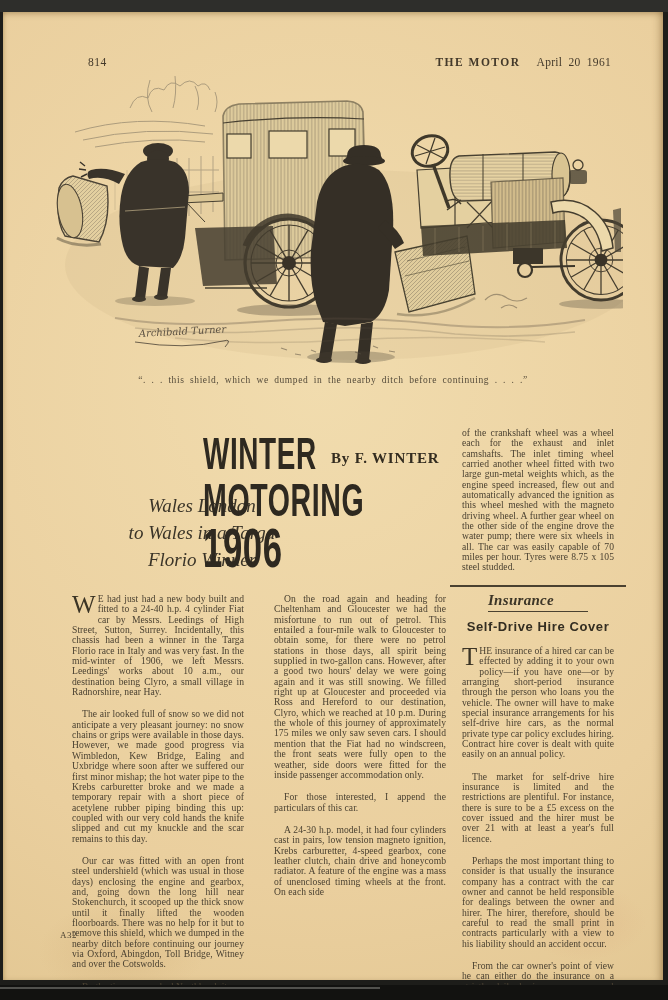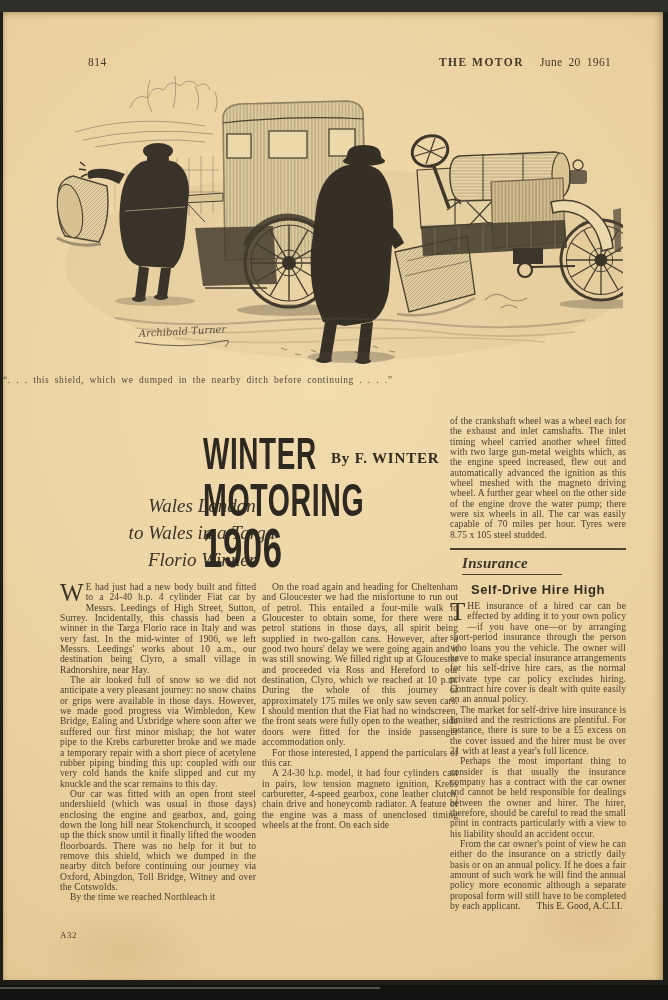--- a/index.html
+++ b/index.html
@@ -15,61 +15,61 @@
           radial-gradient(130% 95% at 48% 38%, #f1dcae 0%, #eacf9e 55%, #dcc089 100%);
         box-shadow: inset -7px 0 9px -5px rgba(110,80,35,.5), inset 0 5px 7px -4px rgba(110,80,35,.4), inset 3px 0 5px -3px rgba(110,80,35,.4);}
   
   .header{position:absolute;left:0;top:44px;width:660px;height:16px;font-size:11.5px;color:#43392a;}
   .pgnum{position:absolute;left:85px;top:0;letter-spacing:.5px;}
   .hdr-right{position:absolute;right:52px;top:0;white-space:nowrap;}
   .mag{font-weight:bold;letter-spacing:1.5px;margin-right:16px;}
   .date{word-spacing:3px;letter-spacing:.3px;}
   
   .illustration{position:absolute;left:52px;top:58px;width:568px;height:295px;}
-  .caption{position:absolute;left:0;top:363px;width:660px;
+  .caption{position:absolute;left:0;top:363px;width:660px;text-align:center;
            font-size:9.5px;color:#544a39;letter-spacing:.6px;word-spacing:2.5px;}
   
   .titleblock{position:absolute;left:200px;top:418px;width:250px;color:#2e2920;}
   .t{height:47px;line-height:47px;white-space:nowrap;font-family:"Liberation Sans",sans-serif;font-weight:bold;}
   .cond{display:inline-block;transform:scaleX(.62);transform-origin:left center;letter-spacing:1px;}
   .t1 .cond{font-size:45px;}
   .t2 .cond{font-size:46px;}
   .t3 .cond{font-size:56px;}
   .byline{position:absolute;left:128px;top:20px;font-size:15px;font-weight:bold;
           font-family:"Liberation Serif",serif;letter-spacing:.8px;color:#332c20;white-space:nowrap;}
   .subtitle{position:absolute;left:58px;top:480px;width:282px;text-align:center;
             font-style:italic;font-size:19px;line-height:27px;color:#3a3428;}
   
   .col{position:absolute;color:#4a4131;}
   .col1{left:57px;top:570px;width:196px;}
   .col2{left:259px;top:570px;width:196px;}
   .col3{left:447px;top:404px;width:176px;}
-  .para{margin:0;text-align:justify;font-size:9.6px;line-height:10.35px;letter-spacing:.05px;}
+  .para{margin:12px;text-align:justify;font-size:9.6px;line-height:10.35px;letter-spacing:.05px;}
   .ind{text-indent:10px;}
   .dropcap{float:left;font-size:25px;line-height:20px;padding:1px 2px 0 0;color:#3b3425;}
   .signoff{padding-left:16px;white-space:nowrap;color:#3e3627;}
   
   .ins-rule{height:2px;background:#4a4130;margin:8px 0 4px 0;}
-  .ins-label{margin:0 0 7px 12px;}
+  .ins-label{margin:0 0 7px 0;text-align:center;}
   .ins-label-text{display:inline-block;font-style:italic;font-size:15px;font-weight:bold;
                   color:#3c3527;border-bottom:1.6px solid #4a4130;padding:0 34px 2px 0;letter-spacing:.3px;}
   .ins-head{text-align:center;font-family:"Liberation Sans",sans-serif;font-weight:bold;
             font-size:13px;letter-spacing:.6px;color:#332d21;margin:0 0 4px 0;}
   .footcode{position:absolute;left:57px;top:918px;font-size:9px;letter-spacing:.5px;color:#4a4131;}
 </style>
 </head>
 <body>
 
 <div class="scan">
   <div class="page">
 
     <div class="header">
       <span class="pgnum">814</span>
       <span class="hdr-right">
-        <span class="mag">THE MOTOR</span><span class="date">June 20 1961</span>
+        <span class="mag">THE MOTOR</span><span class="date">April 20 1961</span>
       </span>
     </div>
 
     <div class="illustration">
       <svg width="568" height="295" viewBox="0 0 568 295" xmlns="http://www.w3.org/2000/svg">
         <defs>
           <pattern id="hh" width="5" height="3.2" patternUnits="userSpaceOnUse">
               <path d="M0 1.6 H5" stroke="#6e6453" stroke-width=".8"></path>
             </pattern>
           <pattern id="vv" width="3.4" height="5" patternUnits="userSpaceOnUse">
@@ -247,21 +247,21 @@
     <div class="col col2">
       <p class="para ind">On the road again and heading for Cheltenham and Gloucester we had the misfortune to run out of petrol.  This entailed a four-mile walk to Gloucester to obtain some, for there were no petrol stations in those days, all spirit being supplied in two-gallon cans.  However, after a good two hours' delay we were going again and it was still snowing.  We filled right up at Gloucester and proceeded via Ross and Hereford to our destination, Clyro, which we reached at 10 p.m.  During the whole of this journey of approximately 175 miles we only saw seven cars.  I should mention that the Fiat had no windscreen, the front seats were fully open to the weather, side doors were fitted for the inside passenger accommodation only.</p>
       <p class="para ind">For those interested, I append the particulars of this car.</p>
       <p class="para ind">A 24-30 h.p. model, it had four cylinders cast in pairs, low tension magneto ignition, Krebs carburetter, 4-speed gearbox, cone leather clutch, chain drive and honeycomb radiator.  A feature of the engine was a mass of unenclosed timing wheels at the front.  On each side</p>
     </div>
 
     <div class="col col3">
       <p class="para">of the crankshaft wheel was a wheel each for the exhaust and inlet camshafts.  The inlet timing wheel carried another wheel fitted with two large gun-metal weights which, as the engine speed increased, flew out and automatically advanced the ignition as this wheel meshed with the magneto driving wheel.  A further gear wheel on the other side of the engine drove the water pump; there were six wheels in all.  The car was easily capable of 70 miles per hour.  Tyres were 8.75 x 105 steel studded.</p>
       <div class="ins-rule"></div>
       <div class="ins-label"><span class="ins-label-text">Insurance</span></div>
-      <div class="ins-head">Self-Drive Hire High</div>
+      <div class="ins-head">Self-Drive Hire Cover</div>
       <p class="para"><span class="dropcap">T</span><span>HE insurance of a hired car can be effected by adding it to your own policy—if you have one—or by arranging short-period insurance through the person who loans you the vehicle.  The owner will have to make special insurance arrangements for his self-drive hire cars, as the normal private type car policy excludes hiring.  Contract hire cover is dealt with quite easily on an annual policy.</span></p>
       <p class="para ind">The market for self-drive hire insurance is limited and the restrictions are plentiful.  For instance, there is sure to be a £5 excess on the cover issued and the hirer must be over 21 with at least a year's full licence.</p>
       <p class="para ind">Perhaps the most important thing to consider is that usually the insurance company has a contract with the car owner and cannot be held responsible for dealings between the owner and hirer. The hirer, therefore, should be careful to read the small print in contracts particularly with a view to his liability should an accident occur.</p>
       <p class="para ind"><span>From the car owner's point of view he can either do the insurance on a strictly daily basis or on an annual policy.  If he does a fair amount of such work he will find the annual policy more economic although a separate proposal form will still have to be completed by each applicant.</span><span class="signoff">This E. Good, A.C.I.I.</span></p>
     </div>
 
     <div class="footcode">A32</div>
   </div>
 
   <div class="scan-top"></div>

